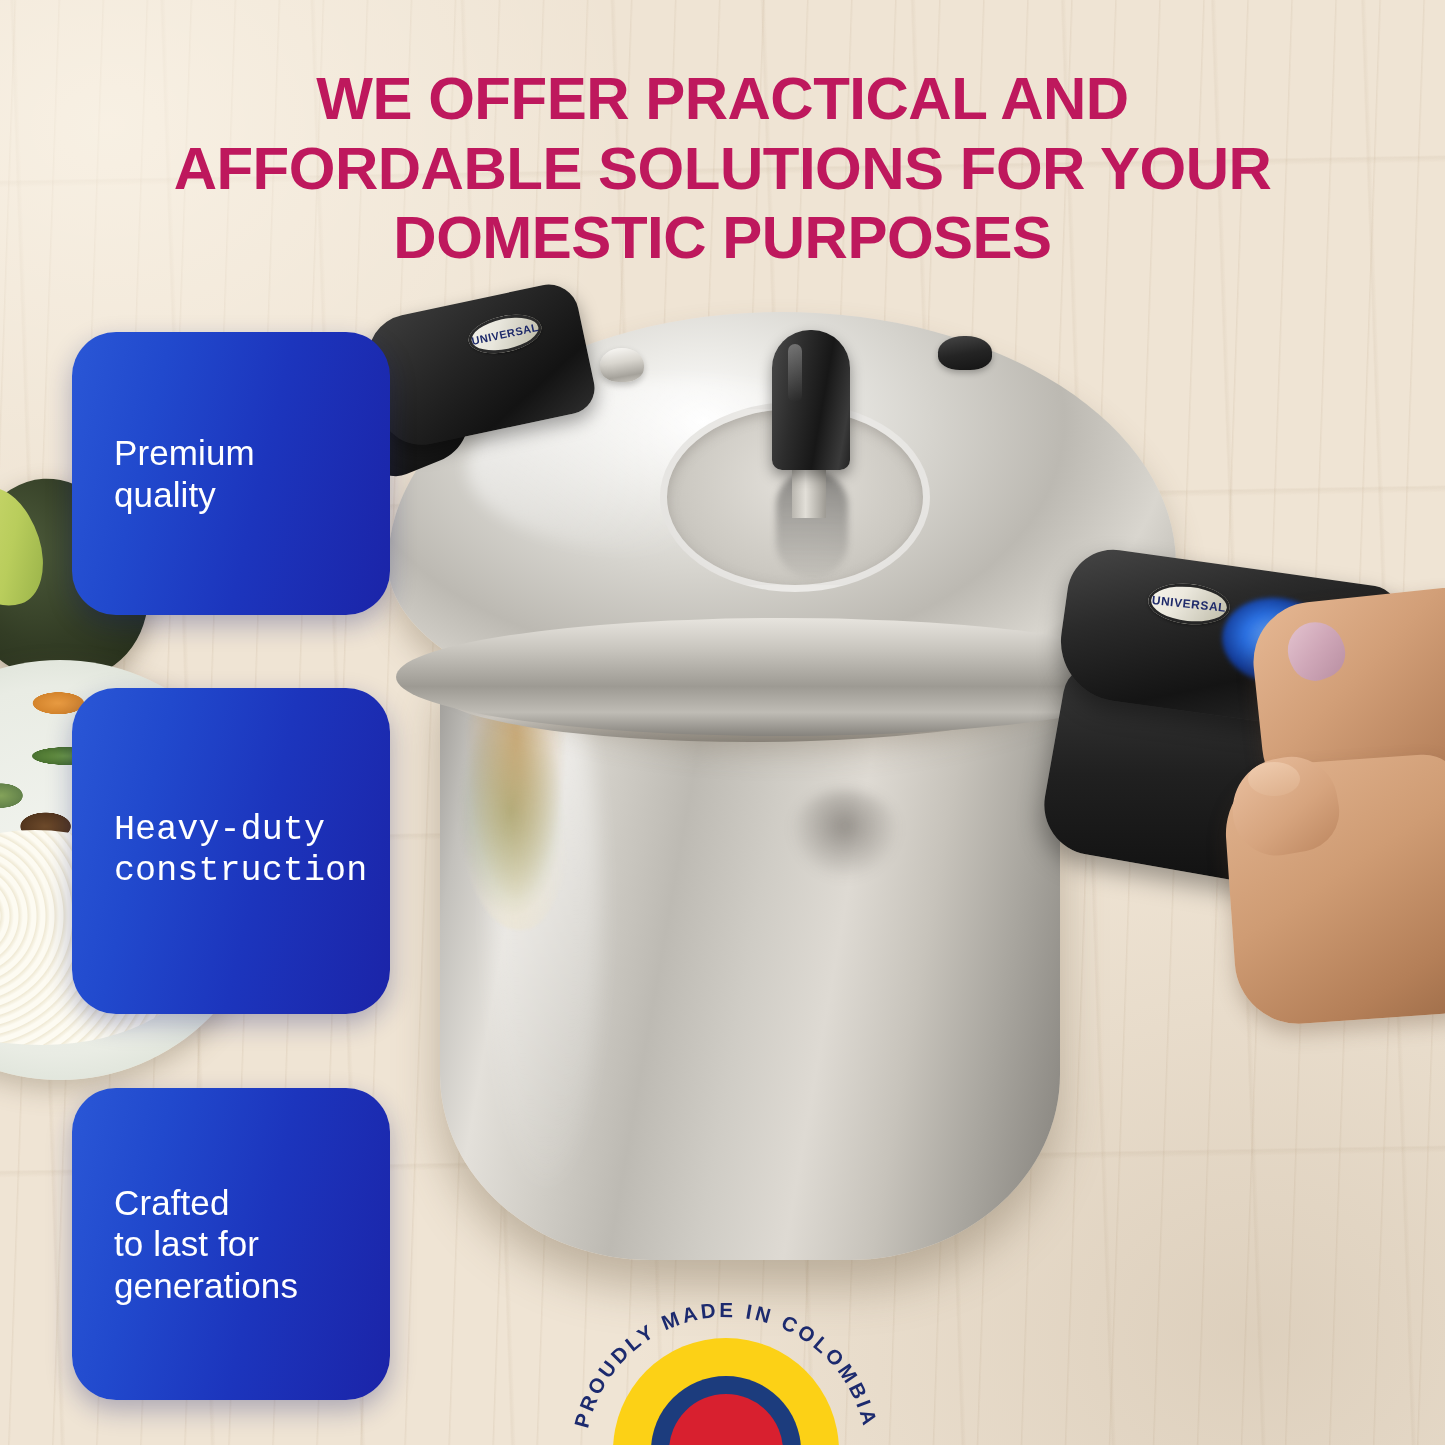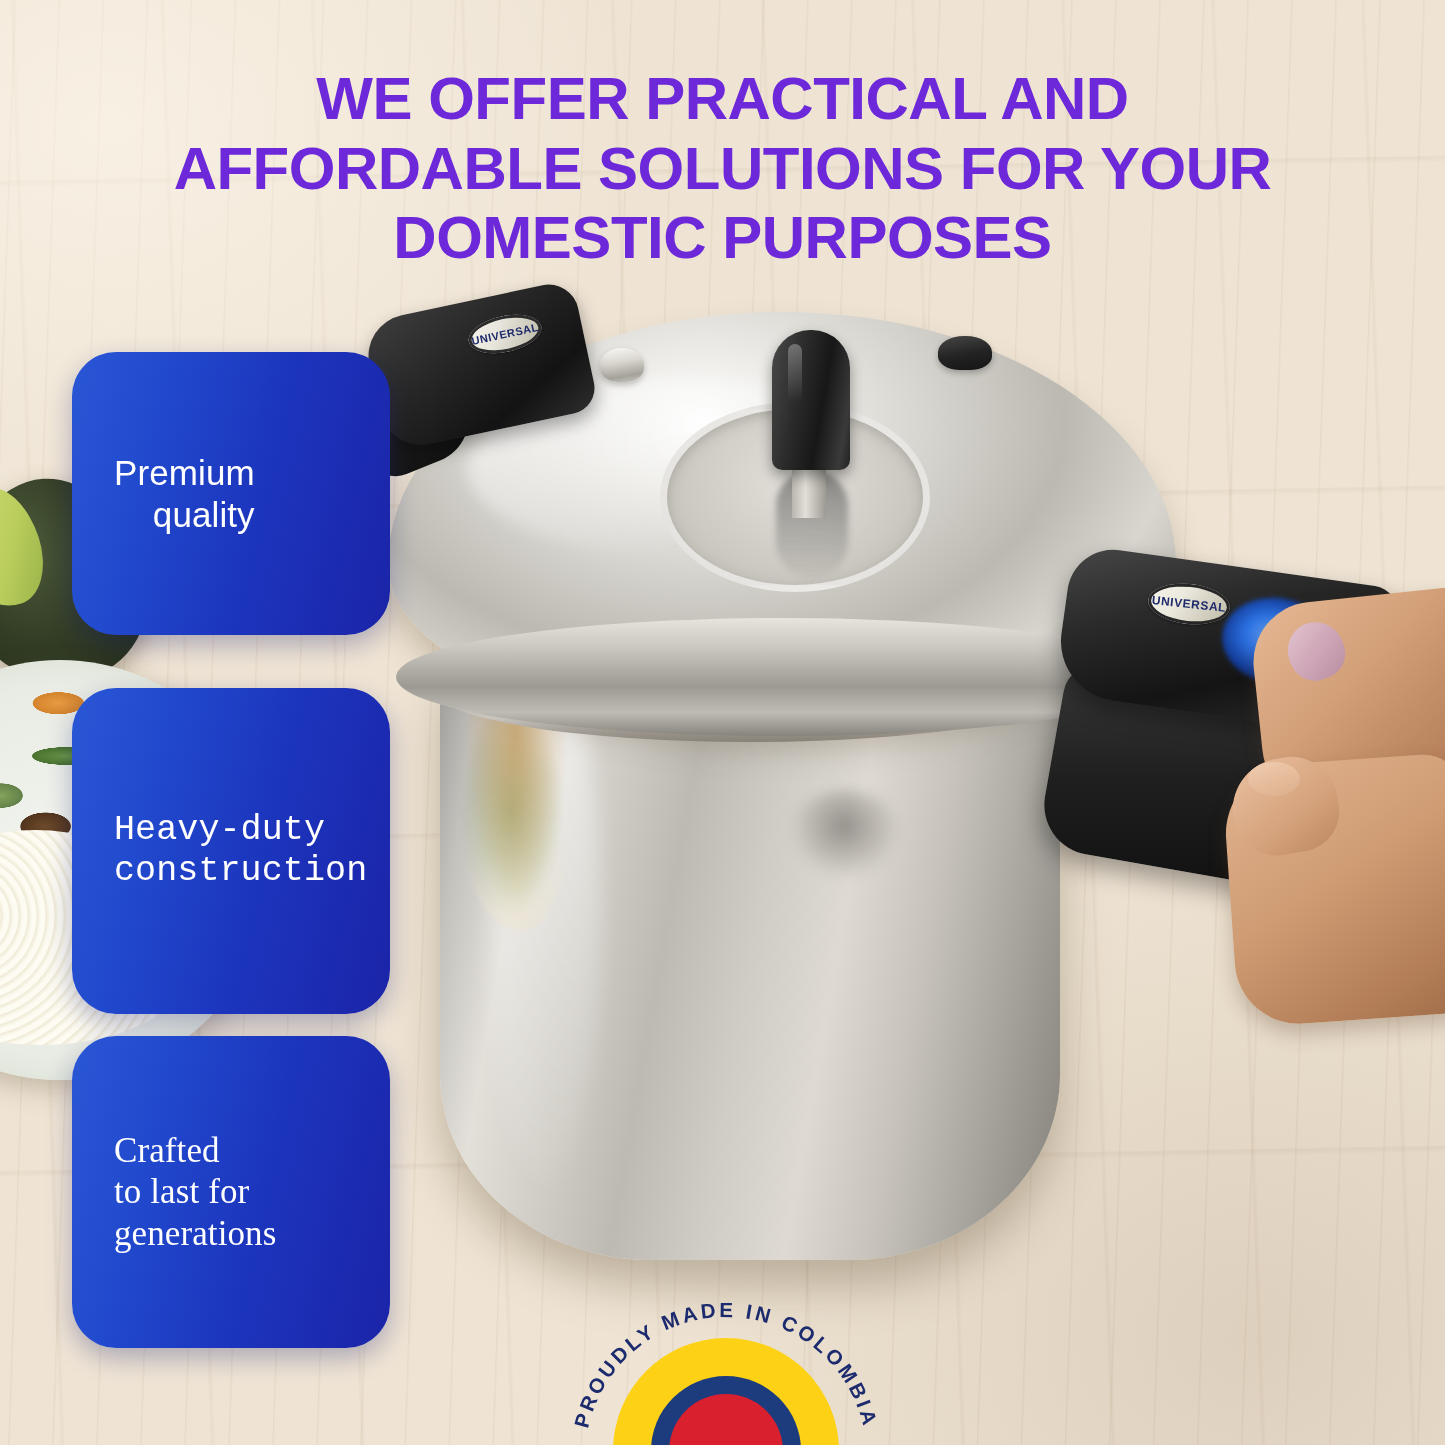--- a/index.html
+++ b/index.html
@@ -64,21 +64,21 @@
   
   .headline {
     position: absolute;
     left: 0; right: 0; top: 64px;
     text-align: center;
     padding: 0 110px;
     font-size: 60px;
     line-height: 1.16;
     font-weight: 700;
     letter-spacing: -0.5px;
-    color: #6d28d9;
+    color: #be185d;
     text-transform: uppercase;
   }
 
   
   .avocado {
     position: absolute; left: -34px; top: 478px; width: 178px; height: 205px;
     border-radius: 52% 48% 46% 54% / 58% 56% 44% 42%;
     background:
       radial-gradient(ellipse at 40% 30%, #4c5a3a 0%, #333d25 48%, #222a18 100%);
     transform: rotate(-18deg);
@@ -330,23 +330,23 @@
     background: linear-gradient(103deg, #2a57d6 0%, #2149cd 26%, #1c35bd 58%, #1b24a8 100%);
     box-shadow: 0 10px 26px rgba(20,30,110,.30);
   }
   .feature-card .label {
     font-size: 35px;
     line-height: 1.18;
     font-weight: 400;
     letter-spacing: .1px;
     white-space: pre-line;
   }
-  #card-0 { top: 352px;  height: 283px; text-align: right; }
+  #card-0 { top: 332px;  height: 283px; }
   #card-1 { top: 688px;  height: 326px; font-family: Liberation Mono, monospace; }
-  #card-2 { top: 1036px; height: 312px; font-family: Liberation Serif, serif; }
+  #card-2 { top: 1088px; height: 312px; }
 
   
   .colombia-badge {
     position: absolute;
     left: 567px;
     top: 1262px;
     width: 318px;
     height: 318px;
   }
   .badge-ring-yellow {

